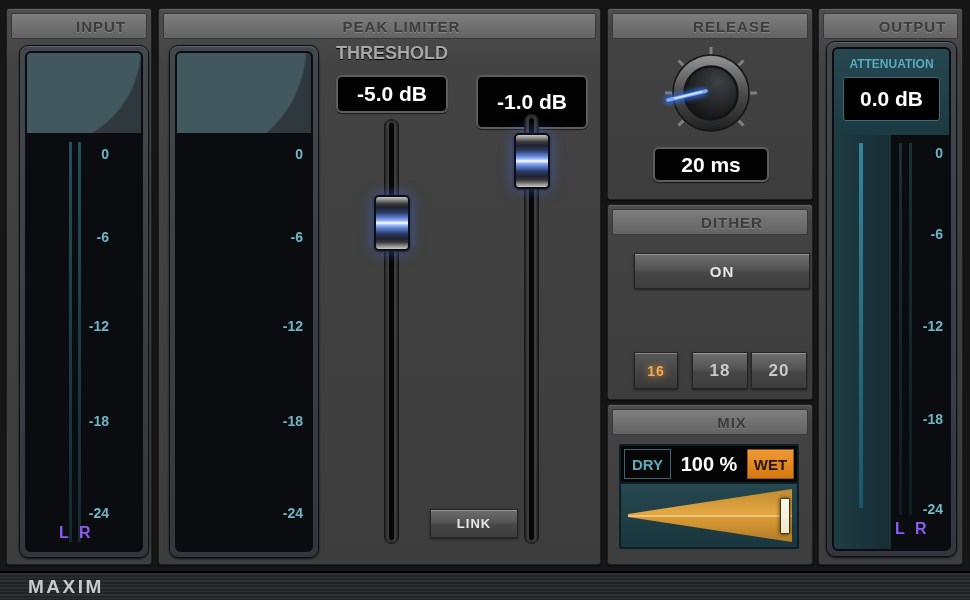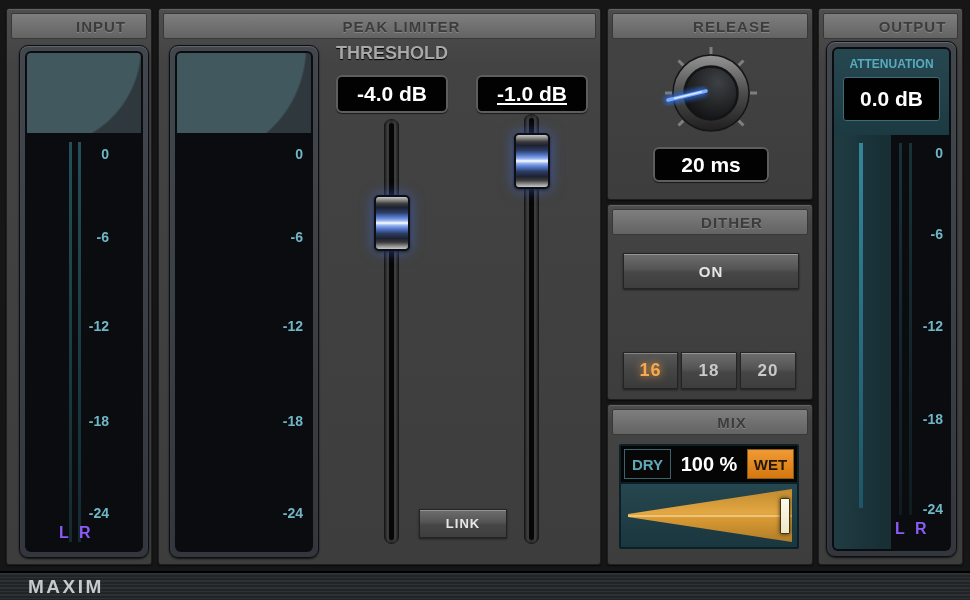--- a/index.html
+++ b/index.html
@@ -48,21 +48,21 @@
             background:linear-gradient(180deg,#c9c9c9 0%,#8a8a8a 6%,#3a3a3c 13%,#1e2230 20%,
               #2c3c66 30%,#5d82d6 40%,#9db9f2 46%,#ffffff 50%,#9db9f2 54%,#5d82d6 60%,
               #2c3c66 70%,#1e2230 80%,#3a3a3c 87%,#8a8a8a 94%,#c9c9c9 100%);
             box-shadow:0 0 14px rgba(70,120,255,0.55), 0 1px 3px rgba(0,0,0,0.8); }
 
   
   .btn { position:absolute; background:linear-gradient(180deg,#6e6e6e 0%,#545454 45%,#464646 55%,#3e3e3e 100%);
          border:1px solid #242424; border-radius:0;
          box-shadow:inset 0 1px 0 rgba(255,255,255,0.28), 0 1px 2px rgba(0,0,0,0.55);
          display:flex; align-items:center; justify-content:center;
-         color:#e6e6e6; font-weight:bold; font-size:15px; letter-spacing:1px; cursor:pointer; }
+         color:#e6e6e6; font-weight:bold; font-size:15px; letter-spacing:1px; cursor:pointer;margin-left:11px; }
   .btn.amber { color:#f7a94e; text-shadow:0 0 9px rgba(255,170,70,0.9); }
   .btn.active { background:linear-gradient(180deg,#585858 0%,#454545 50%,#3a3a3a 100%); }
   .btn.dim-text { color:#c9c9c9; }
 
   
   .mix-box { position:absolute; left:11px; top:39px; width:180px; height:105px;
              border:2px solid #0b2026; border-radius:2px; background:#03090b;
              display:flex; flex-direction:column; }
   .mix-display { height:38px; display:flex; align-items:stretch; background:#050505;
                  border-bottom:2px solid #0b2026; padding:3px; }
@@ -134,27 +134,27 @@
         <div class="scope wide"></div>
         <span class="scale-num" style="left:92px; top:96px;">0</span>
         <span class="scale-num" style="left:92px; top:179px;">-6</span>
         <span class="scale-num" style="left:92px; top:268px;">-12</span>
         <span class="scale-num" style="left:92px; top:363px;">-18</span>
         <span class="scale-num" style="left:92px; top:455px;">-24</span>
       </div>
     </div>
 
     <div class="ctl-label" style="left:175px; top:34px; width:116px;">THRESHOLD</div>
-    <div class="valuebox" style="left:177px; top:66px; width:112px; height:38px;">-4.0 dB</div>
+    <div class="valuebox" style="left:177px; top:66px; width:112px; height:38px;">-5.0 dB</div>
     <div class="track" style="left:225px; top:110px; height:425px;">
       <div class="slot"></div>
     </div>
     <div class="handle" style="left:215px; top:186px;"></div>
 
-    <div class="valuebox" style="left:317px; top:66px; width:112px; height:38px;text-decoration:underline;">-1.0 dB</div>
+    <div class="valuebox" style="left:317px; top:66px; width:112px; height:54px;">-1.0 dB</div>
     <div class="track" style="left:365px; top:105px; height:430px;">
       <div class="slot"></div>
     </div>
     <div class="handle" style="left:355px; top:124px;"></div>
 
     <div class="btn" style="left:260px; top:500px; width:88px; height:29px; font-size:13px;">LINK</div>
   </div>
 
   <div class="panel" style="left:607px; top:8px; width:206px; height:192px;">
     <div class="hdr">RELEASE</div>
@@ -188,21 +188,21 @@
       <line x1="6" y1="60" x2="47" y2="50" stroke="#2f6fe0" stroke-width="8" filter="url(#bglow)" opacity="0.85"></line>
       <line x1="9" y1="59" x2="47" y2="50" stroke="#7facff" stroke-width="3.5" stroke-linecap="round"></line>
       <line x1="15" y1="57.5" x2="43" y2="50.8" stroke="#dce8ff" stroke-width="1.4"></line>
     </svg>
     <div class="valuebox" style="left:45px; top:138px; width:116px; height:35px;">20 ms</div>
   </div>
 
   <div class="panel" style="left:607px; top:204px; width:206px; height:196px;">
     <div class="hdr">DITHER</div>
     <div class="btn" style="left:15px; top:48px; width:176px; height:36px;">ON</div>
-    <div class="btn amber active" style="left:15px; top:147px; width:55px; height:37px; font-size:18px;">16</div>
+    <div class="btn amber active" style="left:15px; top:147px; width:44px; height:37px; font-size:14px;">16</div>
     <div class="btn dim-text" style="left:73px; top:147px; width:56px; height:37px; font-size:17px;">18</div>
     <div class="btn dim-text" style="left:132px; top:147px; width:56px; height:37px; font-size:17px;">20</div>
   </div>
 
   <div class="panel" style="left:607px; top:404px; width:206px; height:161px;">
     <div class="hdr">MIX</div>
     <div class="mix-box">
       <div class="mix-display">
         <div class="mix-dry">DRY</div>
         <div class="mix-val">100 %</div>

